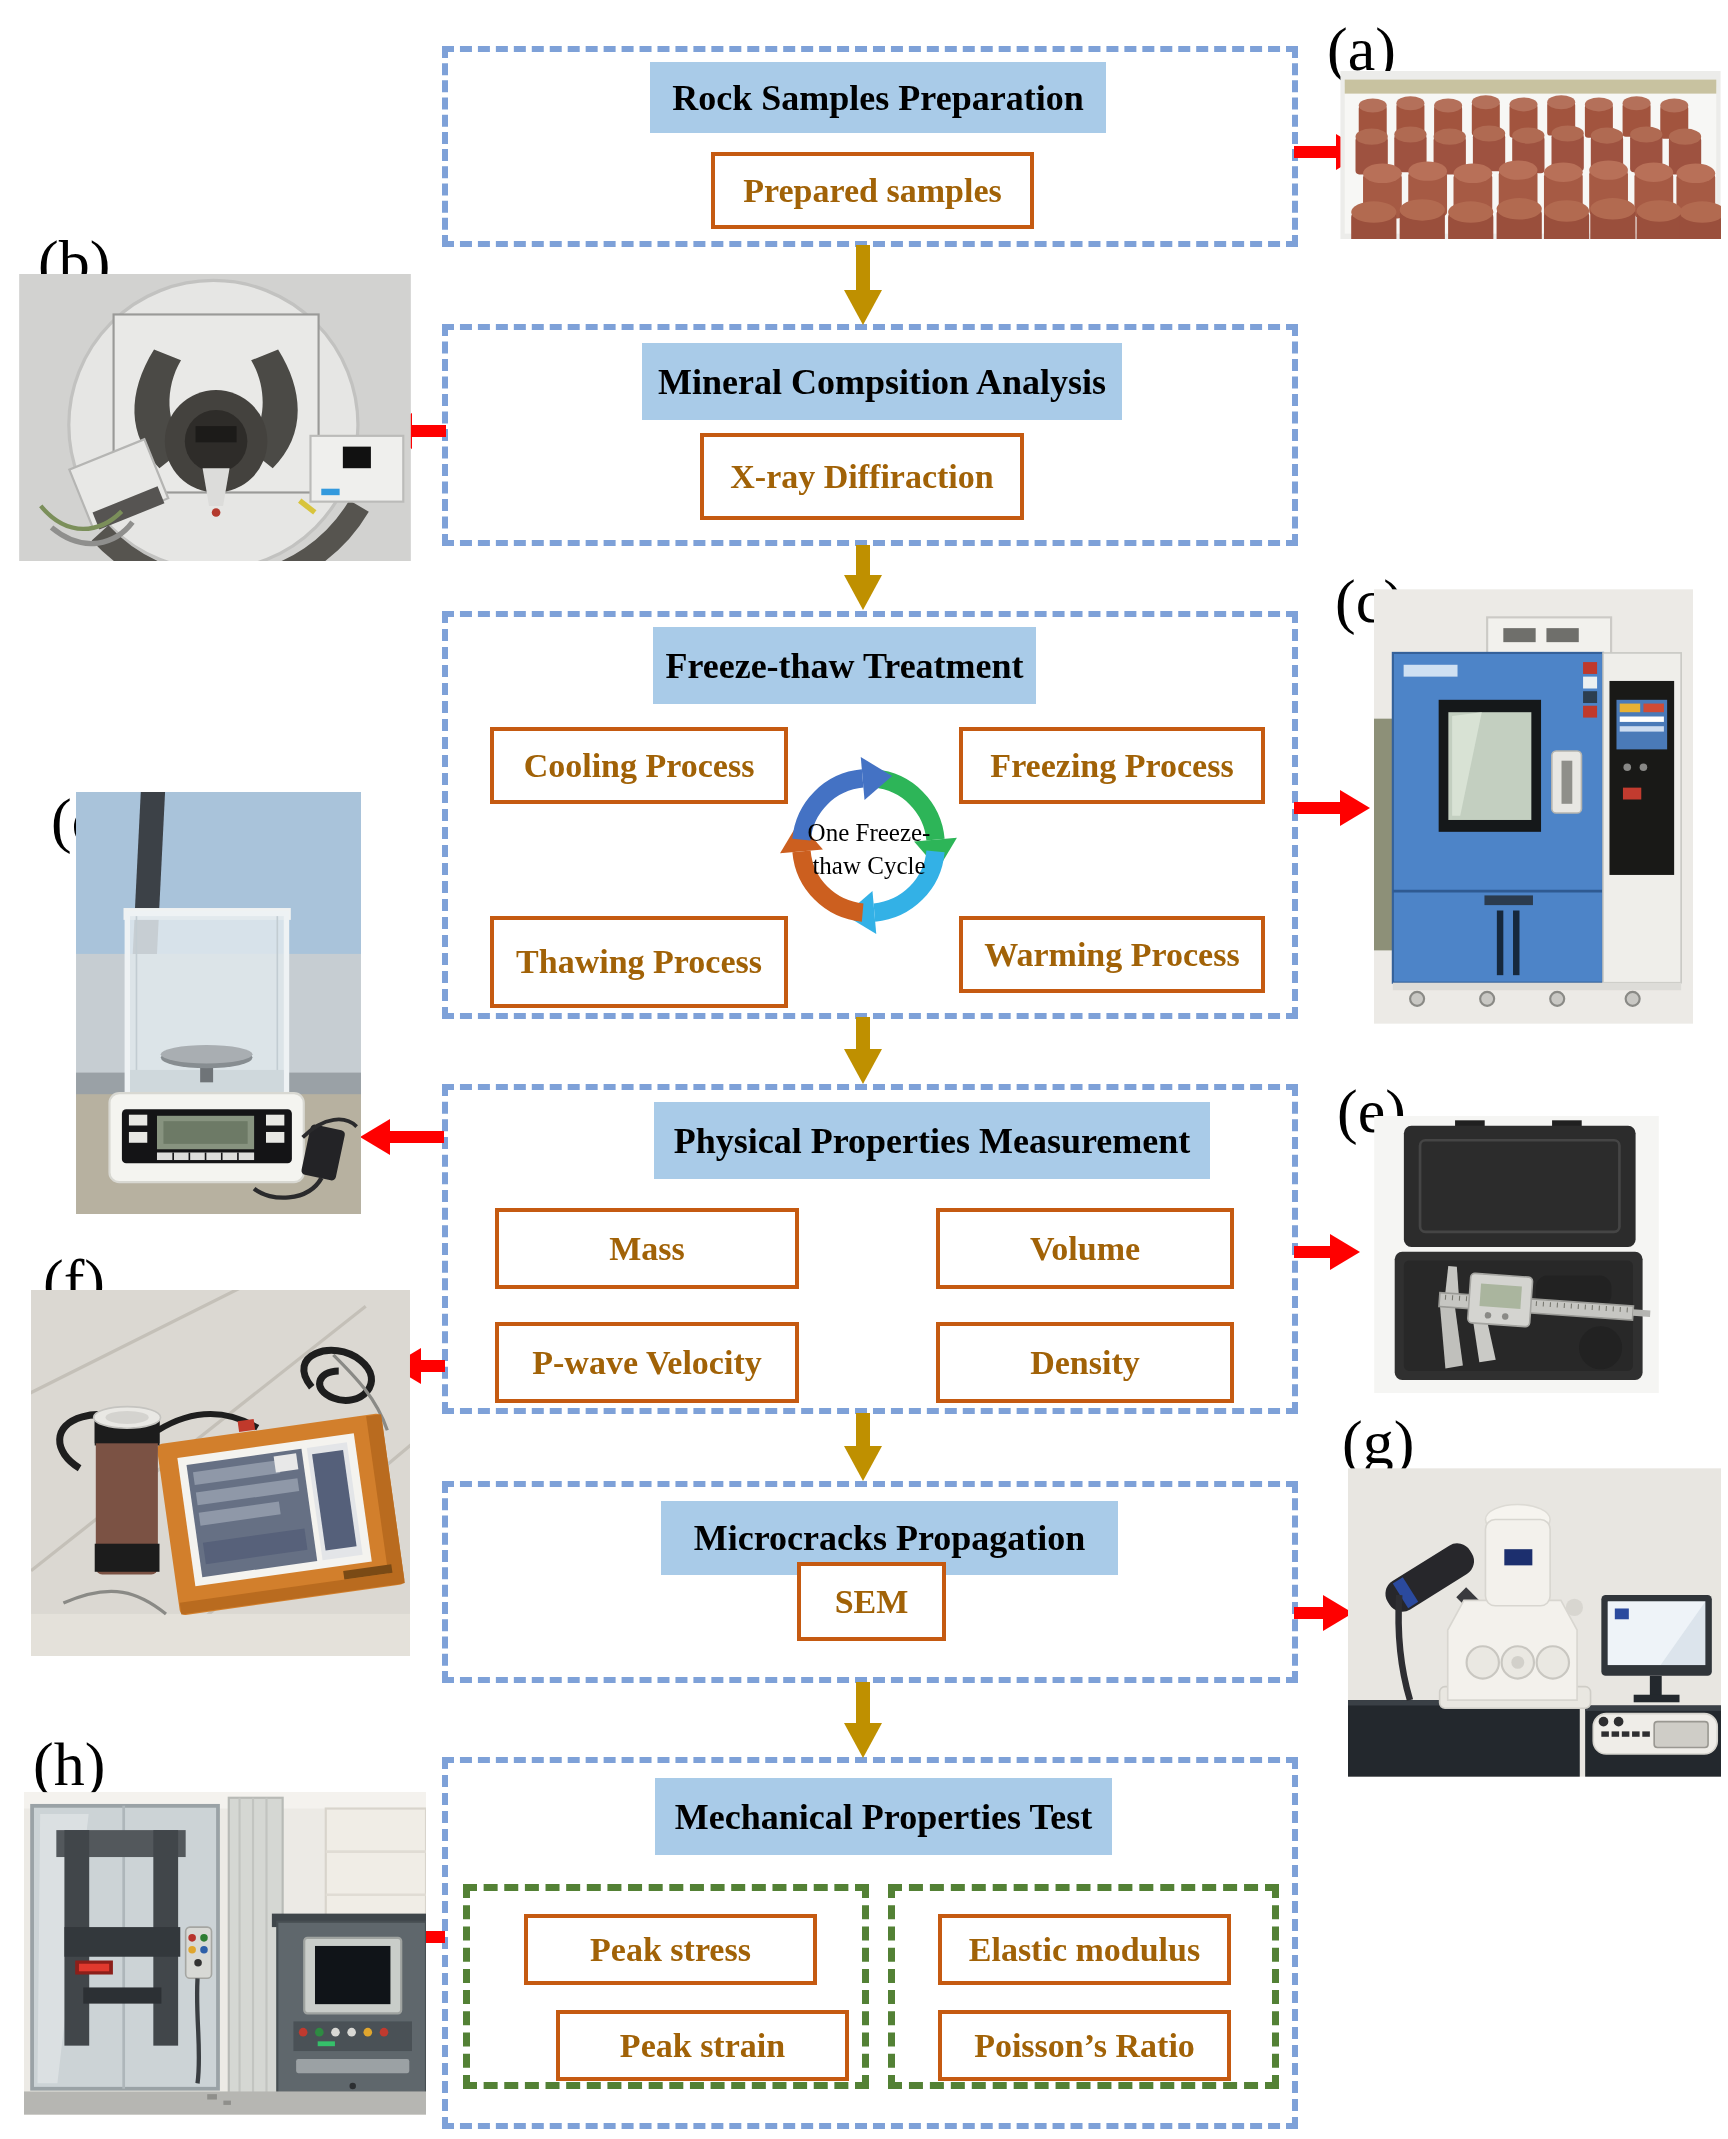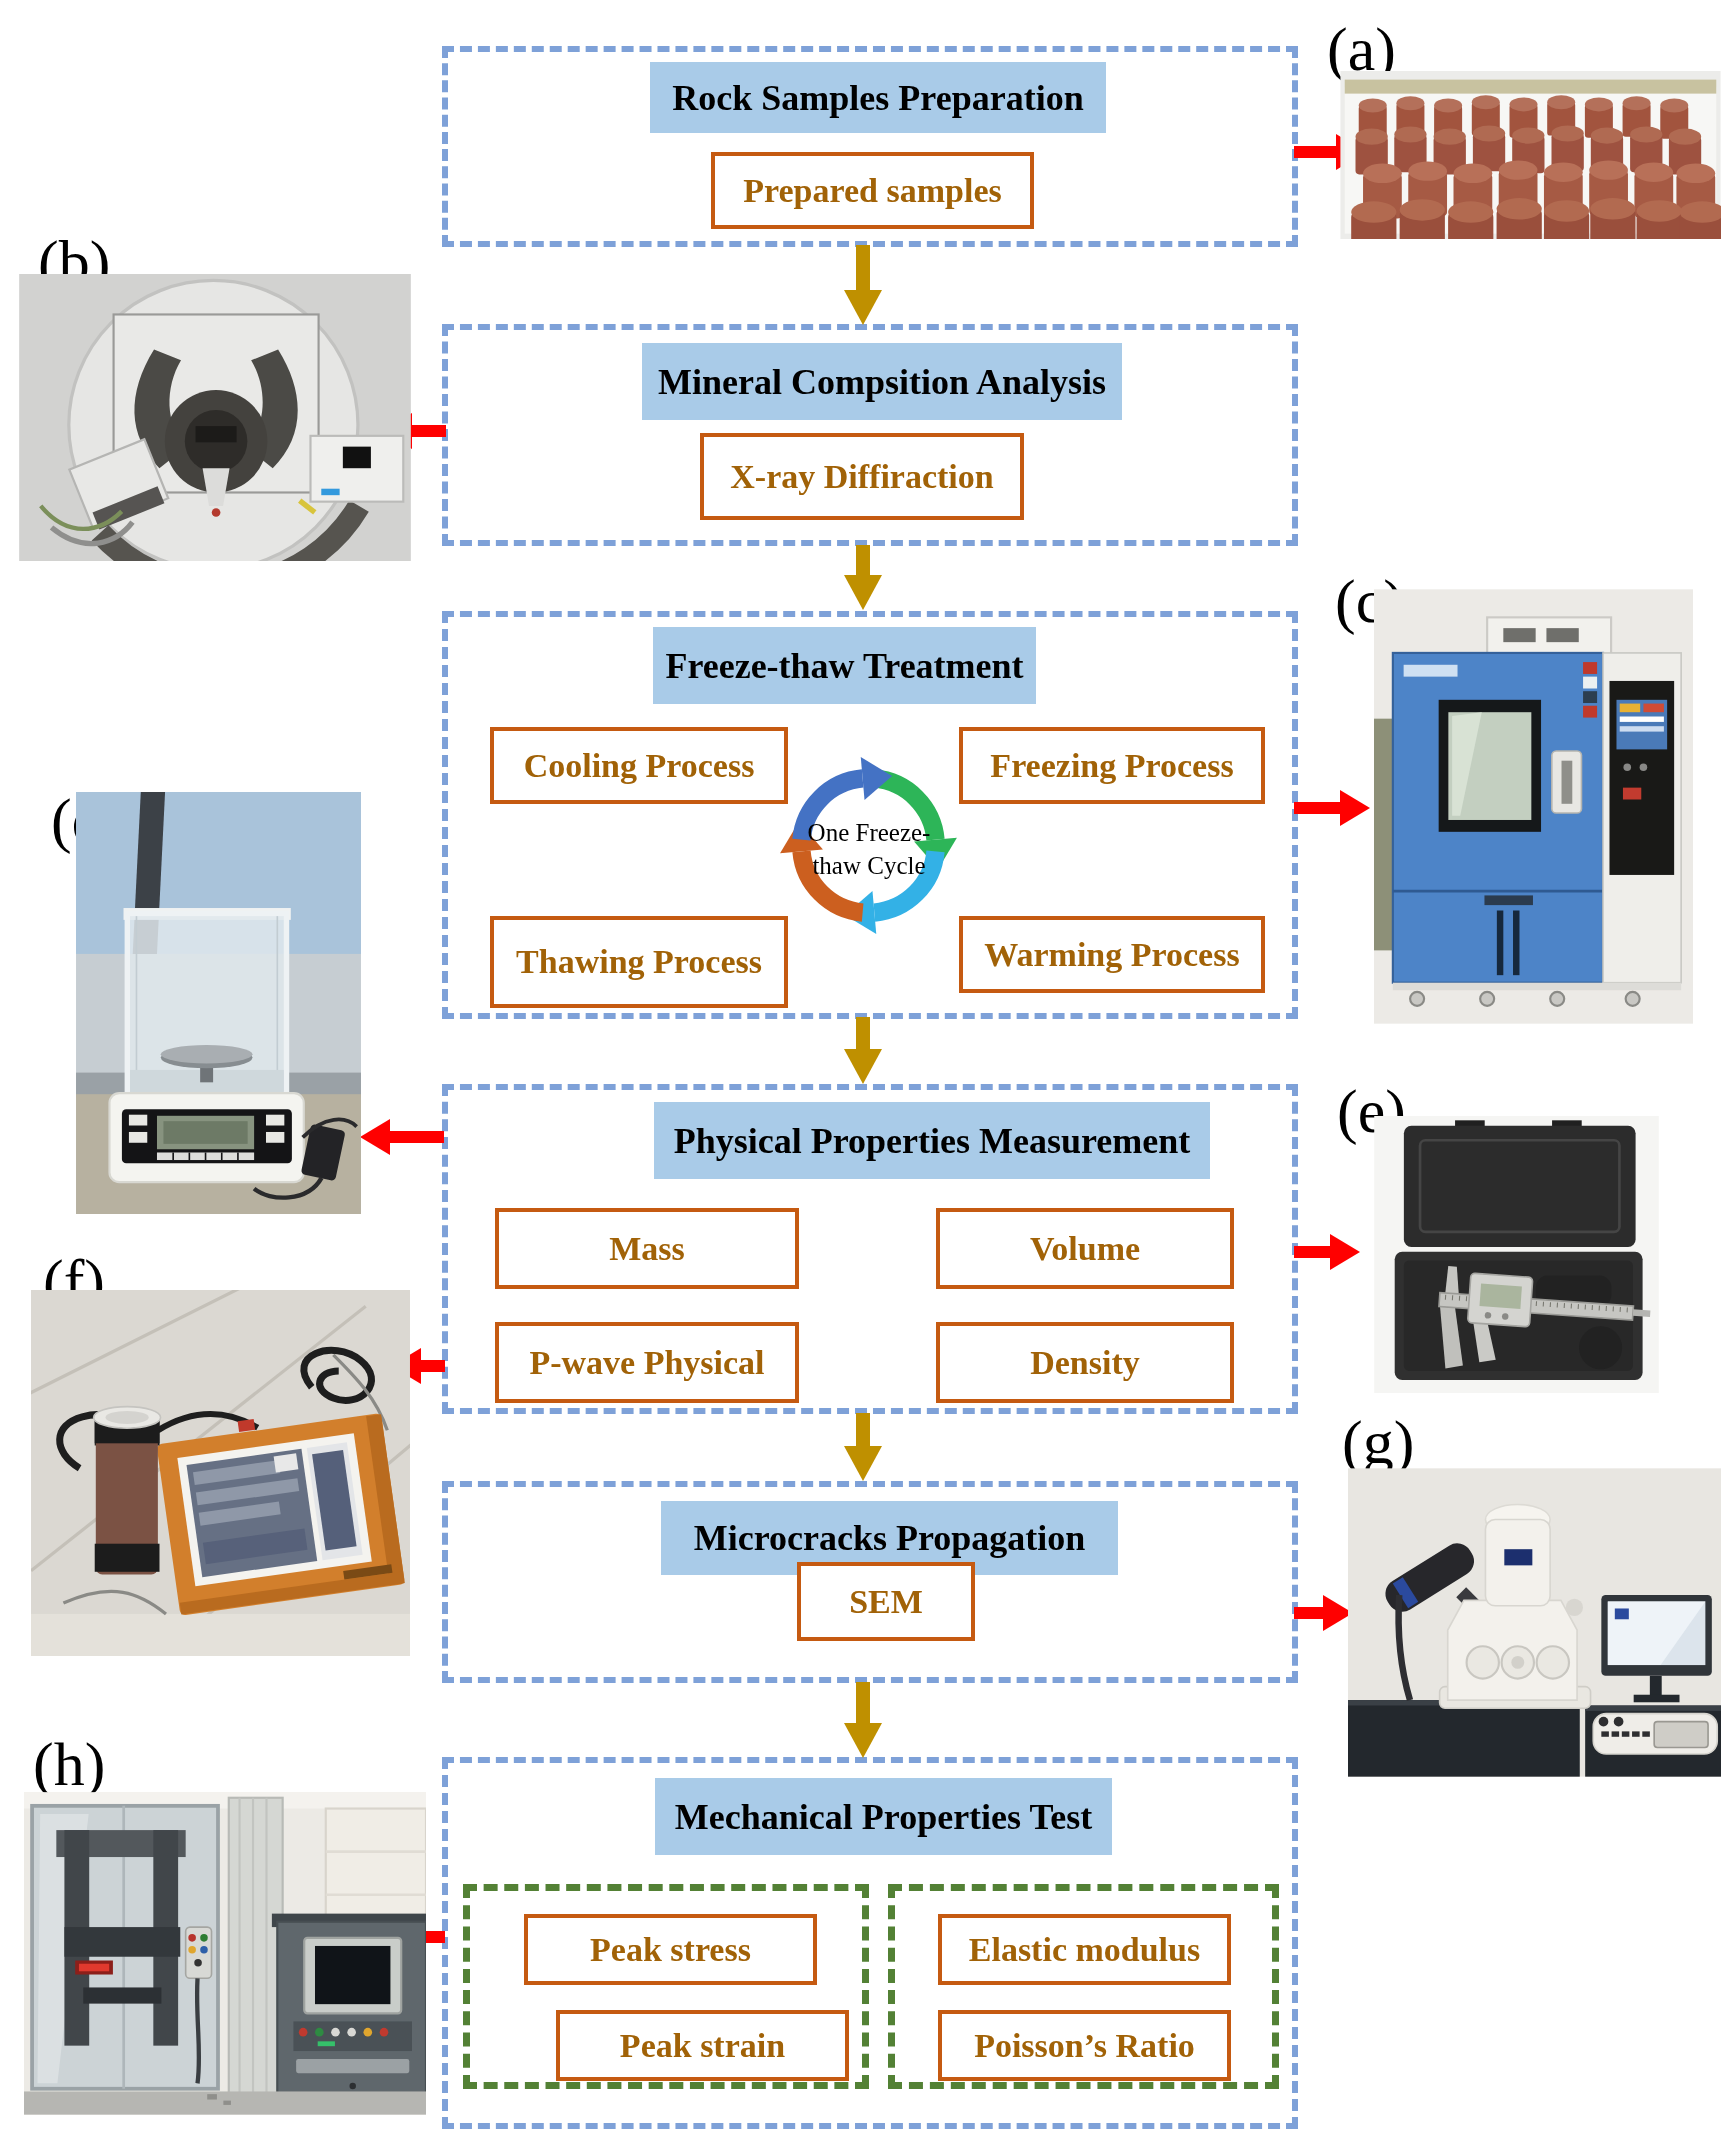--- a/index.html
+++ b/index.html
@@ -59,26 +59,26 @@
   </svg>
   <div class="cycletext">
     <div>One Freeze-</div>
     <div>thaw Cycle</div>
   </div>
 
   <div class="sec" style="left:442px;top:1084px;width:856px;height:330px"></div>
   <div class="hdr" style="left:654px;top:1102px;width:556px;height:77px">Physical Properties Measurement</div>
   <div class="obox" style="left:495px;top:1208px;width:304px;height:81px">Mass</div>
   <div class="obox" style="left:936px;top:1208px;width:298px;height:81px">Volume</div>
-  <div class="obox" style="left:495px;top:1322px;width:304px;height:81px">P-wave Physical</div>
+  <div class="obox" style="left:495px;top:1322px;width:304px;height:81px">P-wave Velocity</div>
   <div class="obox" style="left:936px;top:1322px;width:298px;height:81px">Density</div>
 
   <div class="sec" style="left:442px;top:1481px;width:856px;height:202px"></div>
   <div class="hdr" style="left:661px;top:1501px;width:457px;height:74px">Microcracks Propagation</div>
-  <div class="obox" style="left:797px;top:1562px;width:178px;height:79px">SEM</div>
+  <div class="obox" style="left:797px;top:1562px;width:149px;height:79px">SEM</div>
 
   <div class="sec" style="left:442px;top:1757px;width:856px;height:372px"></div>
   <div class="hdr" style="left:655px;top:1778px;width:457px;height:77px">Mechanical Properties Test</div>
   <div class="gbox" style="left:463px;top:1884px;width:406px;height:205px"></div>
   <div class="gbox" style="left:888px;top:1884px;width:391px;height:205px"></div>
   <div class="obox" style="left:524px;top:1914px;width:293px;height:71px">Peak stress</div>
   <div class="obox" style="left:556px;top:2010px;width:293px;height:71px">Peak strain</div>
   <div class="obox" style="left:938px;top:1914px;width:293px;height:71px">Elastic modulus</div>
   <div class="obox" style="left:938px;top:2010px;width:293px;height:71px">Poisson’s Ratio</div>
 

